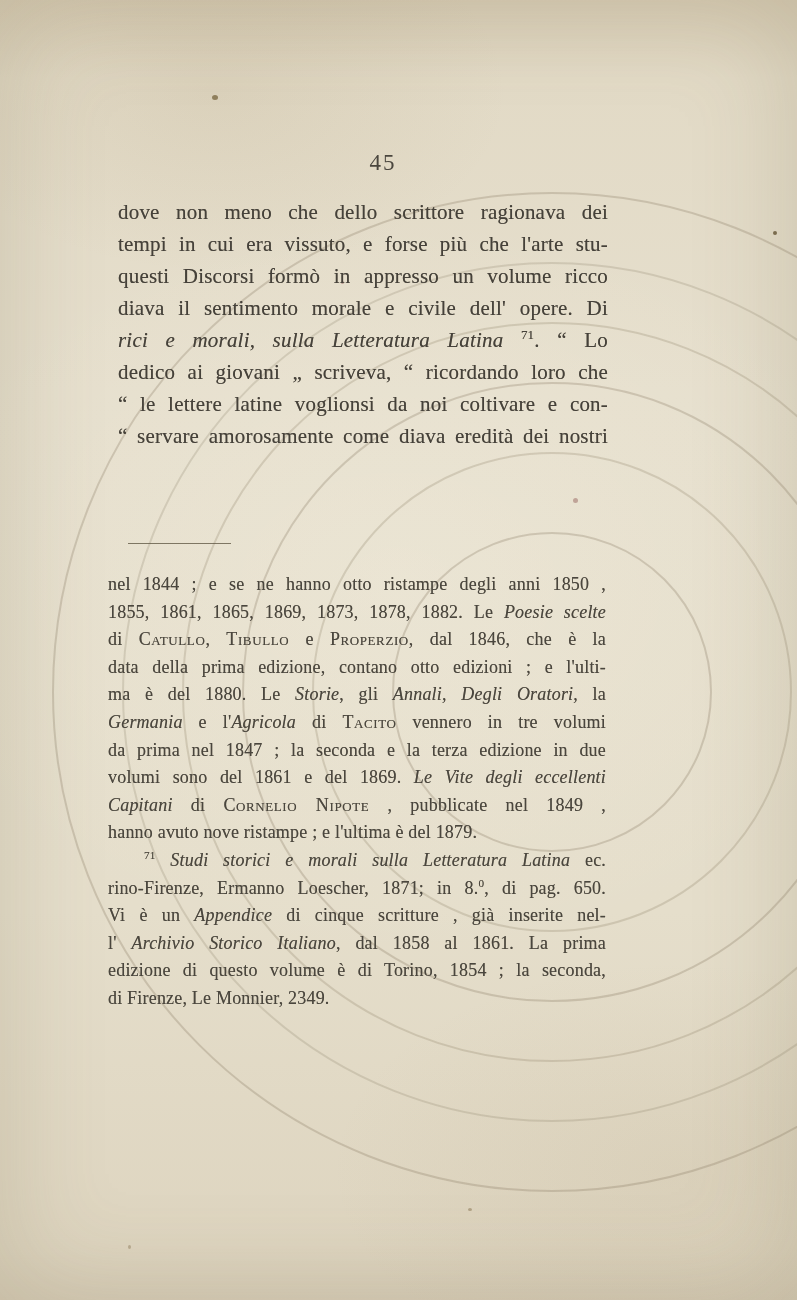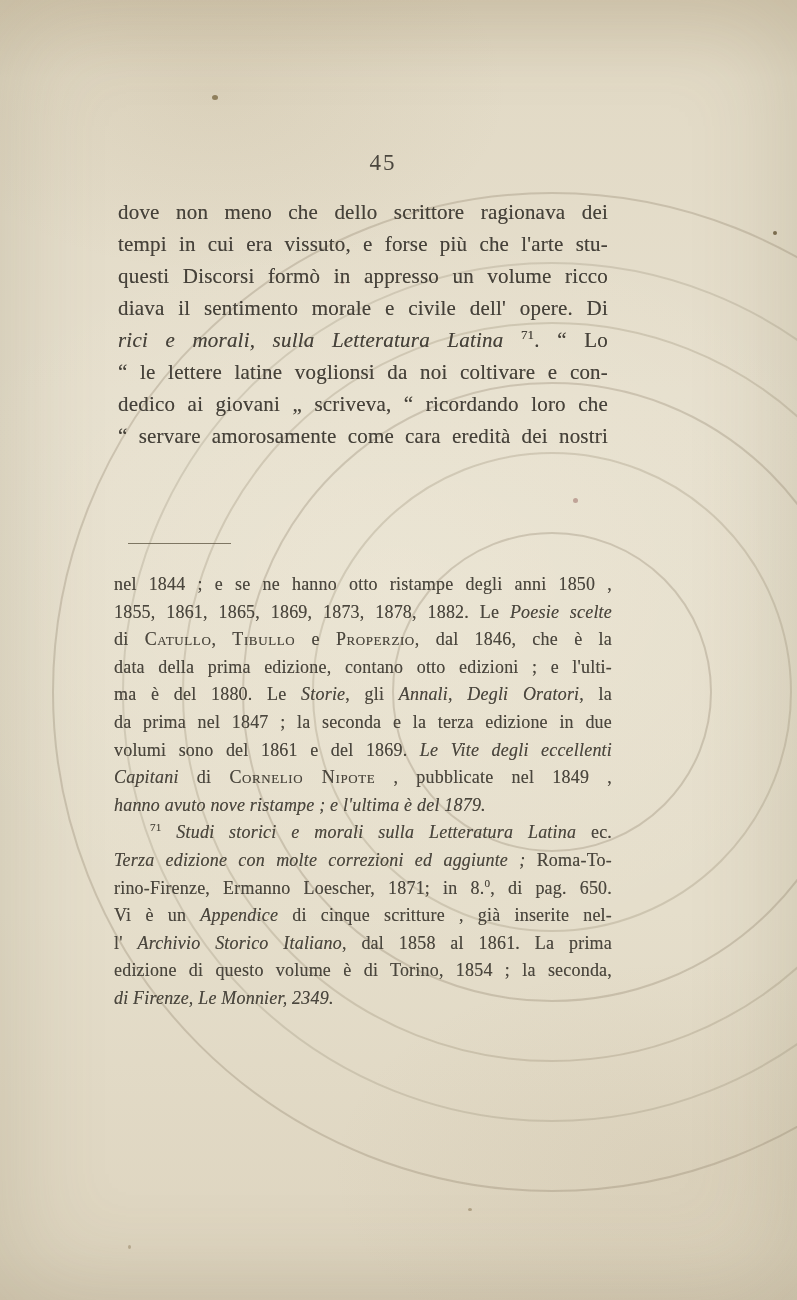--- a/index.html
+++ b/index.html
@@ -48,31 +48,31 @@
   }
   .body-text{
     position:absolute;left:118px;top:196px;width:490px;
     font-size:21px;line-height:32px;letter-spacing:0.2px;
   }
   .footrule{
     position:absolute;left:128px;top:543px;width:103px;height:0;
     border-top:1.5px solid rgba(90,82,62,0.75);
   }
   .footnote-text{
-    position:absolute;left:114px;top:571px;width:498px;
+    position:absolute;left:108px;top:571px;width:498px;
     font-size:18px;line-height:27.6px;letter-spacing:0.2px;
     color:#4a463e;
   }
   .tline{
     text-align:justify;
     text-align-last:justify;
     white-space:normal;
     text-shadow:0 0 0.5px rgba(80,72,56,0.55);
   }
-  .tline.nojust{text-align-last:left;font-style:italic;}
+  .tline.nojust{text-align-last:left;}
   .tline.indent{text-indent:36px;}
   .it{font-style:italic;}
   .sc{font-variant:small-caps;font-variant-caps:small-caps;letter-spacing:0.6px;}
   .sup{font-size:0.62em;vertical-align:super;line-height:0;}
 </style>
 </head>
 <body>
 
 <div class="page">
   <div class="ring r1"></div>
@@ -89,38 +89,38 @@
   <div class="speck s6"></div>
 
   <div class="pagenum">45</div>
 
   <div class="body-text" id="body-lines">
       <div class="tline"><span>dove non meno che dello scrittore ragionava dei</span></div>
       <div class="tline"><span>tempi in cui era vissuto, e forse più che l'arte stu-</span></div>
       <div class="tline"><span>questi Discorsi formò in appresso un volume ricco</span></div>
       <div class="tline"><span>diava il sentimento morale e civile dell' opere. Di</span></div>
       <div class="tline"><span class="it">rici e morali, sulla Letteratura Latina</span><span> </span><span class="sup">71</span><span>. “ Lo</span></div>
+      <div class="tline"><span>dedico ai giovani „ scriveva, “ ricordando loro che</span></div>
       <div class="tline"><span>“ le lettere latine voglionsi da noi coltivare e con-</span></div>
-      <div class="tline"><span>dedico ai giovani „ scriveva, “ ricordando loro che</span></div>
-      <div class="tline"><span>“ servare amorosamente come cara eredità dei nostri</span></div>
+      <div class="tline"><span>“ servare amorosamente come diava eredità dei nostri</span></div>
     </div>
 
   <div class="footrule"></div>
 
   <div class="footnote-text" id="footnote-lines">
       <div class="tline"><span>nel 1844 ; e se ne hanno otto ristampe degli anni 1850 ,</span></div>
       <div class="tline"><span>1855, 1861, 1865, 1869, 1873, 1878, 1882. Le </span><span class="it">Poesie scelte</span></div>
       <div class="tline"><span>di </span><span class="sc">Catullo</span><span>, </span><span class="sc">Tibullo</span><span> e </span><span class="sc">Properzio</span><span>, dal 1846, che è la</span></div>
       <div class="tline"><span>data della prima edizione, contano otto edizioni ; e l'ulti-</span></div>
       <div class="tline"><span>ma è del 1880. Le </span><span class="it">Storie</span><span>, gli </span><span class="it">Annali, Degli Oratori,</span><span> la</span></div>
+      <div class="tline"><span class="it">Germania</span><span> e l'</span><span class="it">Agricola</span><span> di </span><span class="sc">Tacito</span><span> vennero in tre volumi</span></div>
       <div class="tline"><span>da prima nel 1847 ; la seconda e la terza edizione in due</span></div>
       <div class="tline"><span>volumi sono del 1861 e del 1869. </span><span class="it">Le Vite degli eccellenti</span></div>
       <div class="tline"><span class="it">Capitani</span><span> di </span><span class="sc">Cornelio Nipote</span><span> , pubblicate nel 1849 ,</span></div>
       <div class="tline nojust"><span>hanno avuto nove ristampe ; e l'ultima è del 1879.</span></div>
       <div class="tline indent"><span class="sup">71</span><span> </span><span class="it">Studi storici e morali sulla Letteratura Latina</span><span> ec.</span></div>
-      <div class="tline"><span class="it">Terza edizione con molte correzioni ed aggiunte ;</span><span> Roma-To-</span></div>
       <div class="tline"><span>rino-Firenze, Ermanno Loescher, 1871; in 8.</span><span class="sup">0</span><span>, di pag. 650.</span></div>
       <div class="tline"><span>Vi è un </span><span class="it">Appendice</span><span> di cinque scritture , già inserite nel-</span></div>
       <div class="tline"><span>l' </span><span class="it">Archivio Storico Italiano</span><span>, dal 1858 al 1861. La prima</span></div>
       <div class="tline"><span>edizione di questo volume è di Torino, 1854 ; la seconda,</span></div>
       <div class="tline nojust"><span>di Firenze, Le Monnier, 2349.</span></div>
     </div>
 </div>
 
 </body></html>

